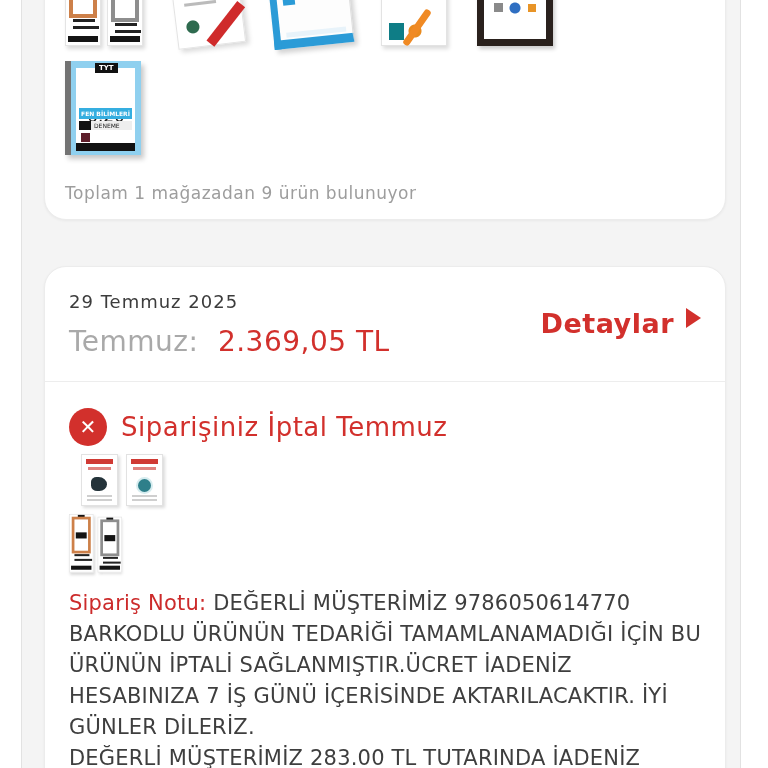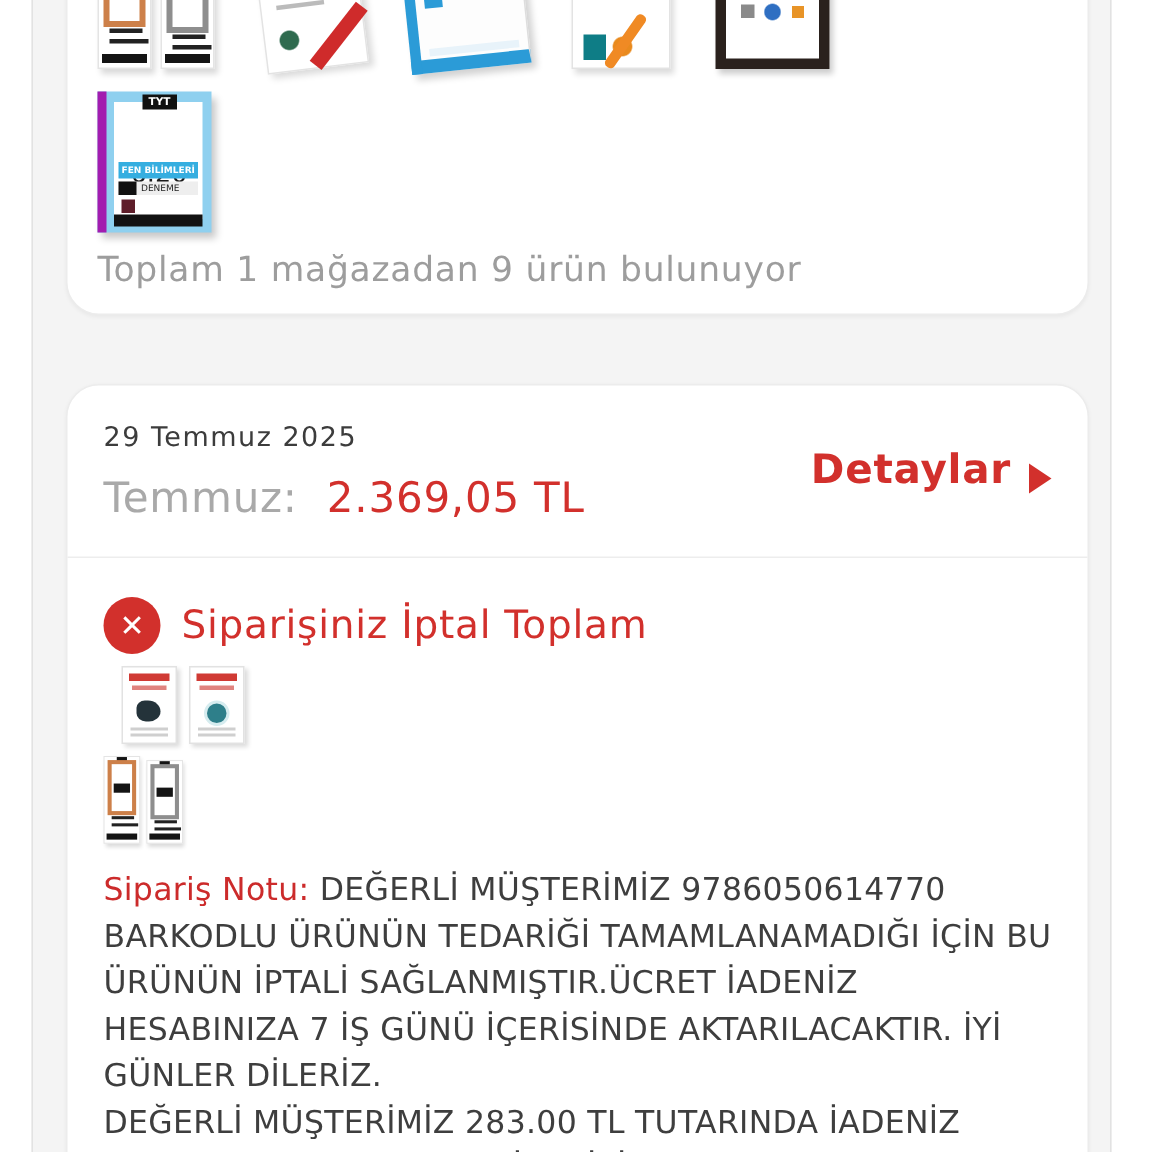--- a/index.html
+++ b/index.html
@@ -79,21 +79,21 @@
   
   .cover5{width:76px;height:84px;border:7px solid #2a211d;background:
       repeating-linear-gradient(90deg,#e89427 0 9px,transparent 9px 15px) 8px 10px/48px 6px no-repeat,
       linear-gradient(#8a8a8a,#8a8a8a) 10px 34px/9px 9px no-repeat,
       radial-gradient(circle at 31px 39px,#2f6fc2 0 5px,transparent 6px) no-repeat,
       linear-gradient(#e89427,#e89427) 44px 35px/8px 8px no-repeat,#fff;
     box-shadow:2px 3px 4px rgba(0,0,0,.2);}
 
   
   .cover6{width:76px;height:94px;background:#8fd0ef;position:relative;
-    border-left:6px solid #a21caf;box-shadow:3px 4px 5px rgba(0,0,0,.22);}
+    border-left:6px solid #737373;box-shadow:3px 4px 5px rgba(0,0,0,.22);}
   .cover6::before{content:'';position:absolute;top:7px;left:5px;right:6px;bottom:9px;background:#fff;}
   .cover6 .c6-brand{position:absolute;top:2px;left:24px;background:#111;color:#fff;
     font-size:7px;font-weight:bold;padding:1px 4px;z-index:1;}
   .cover6 .c6-num{position:absolute;top:26px;left:0;right:0;text-align:center;
     font-size:17px;font-weight:normal;color:#1b1b1b;z-index:1;margin-top:19px;}
   .cover6 .c6-band{position:absolute;top:47px;left:8px;right:9px;background:#35aee0;
     color:#fff;font-size:6px;font-weight:bold;text-align:center;padding:2px 0;z-index:1;}
   .cover6 .c6-sub{position:absolute;top:60px;left:8px;right:9px;font-size:6px;color:#222;
     background:linear-gradient(#111,#111) 0 0/12px 100% no-repeat,#eee;
     padding:1px 0 1px 15px;z-index:1;}
@@ -106,28 +106,28 @@
   .minib::before{content:'';position:absolute;top:4px;left:4px;right:4px;height:5px;background:#d03a34;}
   .minib::after{content:'';position:absolute;top:12px;left:6px;right:6px;height:3px;background:#e0837f;}
   .minib .blob{position:absolute;top:22px;left:9px;width:16px;height:14px;background:#24333a;
     border-radius:40% 60% 55% 45%;}
   .minib .blob.teal{border-radius:50%;width:17px;height:17px;background:#2e7f8a;
     border:2px solid #d6ecef;}
   .minib .baseln{position:absolute;bottom:4px;left:5px;right:5px;height:2px;background:#cfcfcf;
     box-shadow:0 -4px 0 #cfcfcf;}
 
   
-  .summary{margin-top:12px;font-size:23px;color:var(--gray);letter-spacing:.5px;}
+  .summary{margin-top:28px;font-size:17px;color:var(--gray);letter-spacing:.5px;}
 
   .c2-head{display:flex;justify-content:space-between;align-items:center;}
   .c2-date{font-size:18px;line-height:30px;color:var(--dark);letter-spacing:1px;}
   .c2-total{margin-top:8px;font-size:28px;line-height:34px;letter-spacing:.5px;}
   .c2-total .tl{color:#a9a9a9;}
   .c2-total .tv{color:var(--red);font-weight:normal;margin-left:10px;}
-  .details-btn{display:flex;align-items:flex-end;gap:12px;background:none;border:none;
+  .details-btn{display:flex;align-items:flex-start;gap:12px;background:none;border:none;
     cursor:pointer;font-family:inherit;}
   .details-btn .dtxt{font-size:27px;font-weight:bold;color:var(--red);letter-spacing:.5px;}
   .tri{width:0;height:0;border-top:10px solid transparent;border-bottom:10px solid transparent;
     border-left:15px solid var(--red);display:inline-block;}
 
   .divider{height:1px;background:#ededed;margin:22px -24px 0 -24px;}
 
   .status-row{margin-top:26px;display:flex;align-items:center;gap:14px;}
   .xicon{width:38px;height:38px;border-radius:50%;background:var(--red);color:#fff;
     display:flex;align-items:center;justify-content:center;flex:0 0 auto;}
@@ -187,21 +187,21 @@
         <button class="details-btn">
           <span class="dtxt">Detaylar</span>
           <span class="tri"></span>
         </button>
       </div>
 
       <div class="divider"></div>
 
       <div class="status-row">
         <span class="xicon"></span>
-        <span class="status-txt">Siparişiniz İptal Toplam</span>
+        <span class="status-txt">Siparişiniz İptal Temmuz</span>
       </div>
 
       <div class="c2-thumbs">
         <div class="r1">
           <div class="minib">
             <span class="blob"></span>
             <span class="baseln"></span>
           </div>
           <div class="minib">
             <span class="blob teal"></span>

